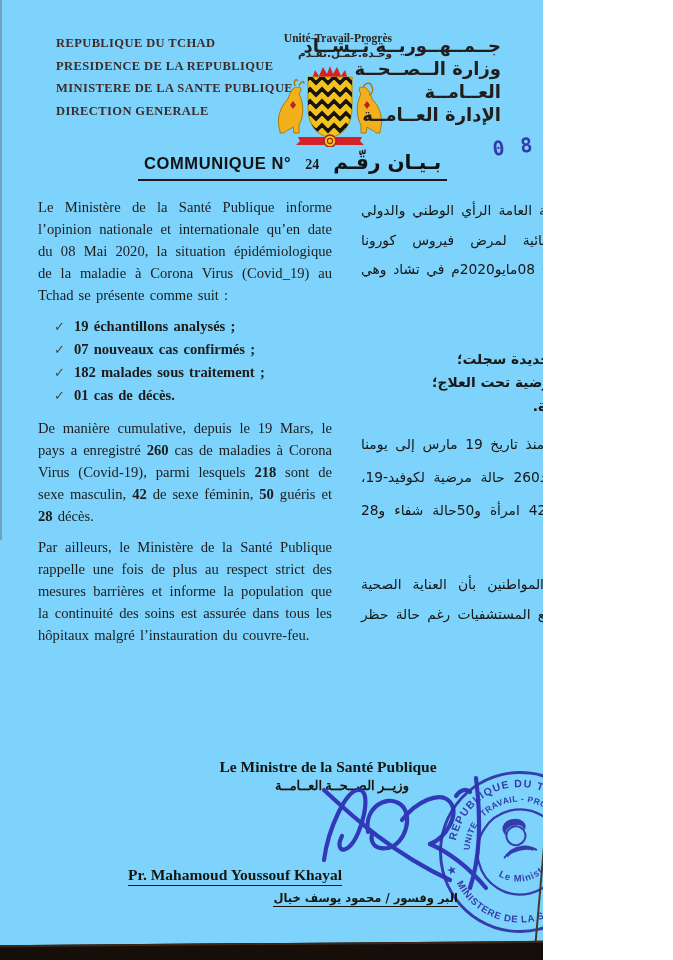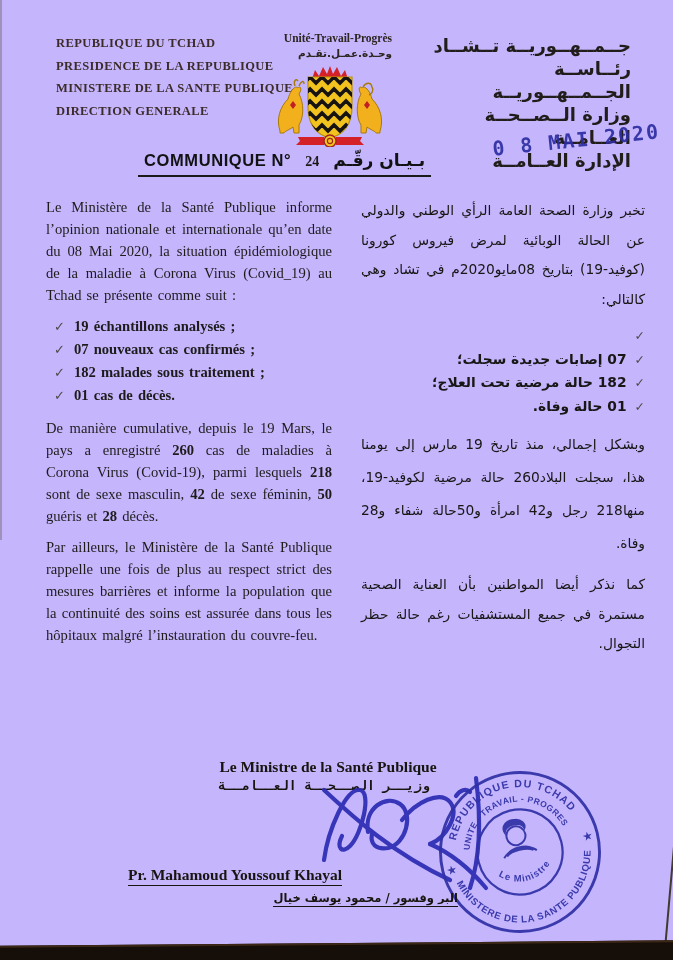--- a/index.html
+++ b/index.html
@@ -1,18 +1,18 @@
 <!DOCTYPE html>
 <html lang="fr"><head>
 <meta charset="utf-8">
 <style>
   html,body{margin:0;padding:0;background:#ffffff;}
   .page{
-    position:relative; width:673px; height:960px; overflow:hidden;
-    background:#c4b5fd;
+    position:relative; width:543px; height:960px; overflow:hidden;
+    background:#7dd3fc;
     font-family:"Liberation Serif", serif;
     color:#1c1b1a;
   }
   
   .hdr-left{
     position:absolute; left:56px; top:32px; width:250px;
     font-weight:bold; font-size:12.5px; line-height:22.5px;
     letter-spacing:.4px; color:#3c2b28;
   }
   .hdr-center{ position:absolute; left:252px; top:32px; width:140px; text-align:right; }
@@ -32,50 +32,50 @@
     transform:rotate(-6deg); white-space:nowrap; opacity:.92;
   }
   
   .title-row{
     position:absolute; left:138px; top:150px;
     display:flex; align-items:baseline; gap:14px;
     border-bottom:2.2px solid #1a1a1a; padding:0 6px 5px 6px;
   }
   .title-fr{ font-family:"Liberation Sans",sans-serif; font-weight:bold; font-size:16.5px; letter-spacing:.6px; color:#121212;}
   .title-num{ font-family:"Liberation Serif",serif; font-weight:bold; font-size:14px;}
-  .title-ar{ direction:rtl; font-family:"DejaVu Sans",sans-serif; font-weight:bold; font-size:17px; color:#121212;}
+  .title-ar{ direction:rtl; font-family:"DejaVu Sans",sans-serif; font-weight:bold; font-size:20px; color:#121212;}
   
   .col-fr{
     position:absolute; left:30px; top:196px; width:302px;
     font-size:14.6px; line-height:22px; text-align:justify;
     color:#1e1c1b; word-spacing:1.5px;
   }
-  .col-fr p{ margin:0 0 9px 16px;}
+  .col-fr p{ margin:0 0 9px 8px;}
   .fr-list{ margin:0 0 10px 0; padding-left:24px;}
   .fr-li{ display:flex; gap:9px; line-height:23px; font-weight:bold;}
   .check{ color:#4c4a46; font-family:"DejaVu Sans",sans-serif; font-weight:normal; font-size:13px;}
   .col-ar{
     position:absolute; left:345px; top:196px; width:300px;
     direction:rtl; text-align:justify;
     font-family:"DejaVu Sans",sans-serif; font-size:13.8px;
     line-height:29.5px; color:#181715;
   }
   .col-ar p{ margin:0 0 10px 16px;}
   .ar-list{ margin:2px 0 10px 0;}
   .ar-li{ display:flex; gap:8px; line-height:23.5px; font-weight:bold; justify-content:flex-start;}
   .ar-li .check{ font-size:12.5px;}
   .ar-p2{ line-height:33px;}
   
   .sig-title{
     position:absolute; left:178px; top:758px; width:300px; text-align:center;
     font-weight:bold; font-size:15.5px; color:#17150f;
   }
   .sig-title-ar{
-    position:absolute; left:194px; top:778px; width:260px; text-align:center;
-    direction:rtl; font-family:Liberation Mono, monospace; font-weight:bold; font-size:13px; color:#17150f;
+    position:absolute; left:212px; top:778px; width:260px; text-align:center;
+    direction:rtl; font-family:Liberation Serif, serif; font-weight:bold; font-size:13px; color:#17150f;
   }
   .sig-name{
     position:absolute; left:128px; top:866px; width:360px; text-align:left;
   }
   .sig-name .nm{
     display:inline-block; font-weight:bold; font-size:15.5px;
     border-bottom:1.6px solid #17150f; padding-bottom:1px; color:#17150f;
   }
   .sig-name-ar{
     position:absolute; left:158px; top:888px; width:300px; text-align:right; direction:rtl;
@@ -140,21 +140,20 @@
       <path d="M30,76 L56,76 L56,84 L28,84 L32,80 Z" fill="#d42127"></path>
       <path d="M94,76 L68,76 L68,84 L96,84 L92,80 Z" fill="#d42127"></path>
 
       <circle cx="62" cy="80" r="6" fill="#f2c21f" stroke="#a2231d" stroke-width="1.4"></circle>
       <circle cx="62" cy="80" r="2.6" fill="none" stroke="#a2231d" stroke-width="1.1"></circle>
     </svg>
   </div>
 
   <div class="hdr-right">
     <div>جــمــهــوريــة تــشــاد</div>
-    <div>رئــاســة الجــمــهــوريــة</div>
     <div>وزارة الــصــحــة العــامــة</div>
     <div>الإدارة العــامــة</div>
   </div>
 
   <div class="date-stamp">0 8 MAI 2020</div>
 
   <div class="title-row">
     <span class="title-fr">COMMUNIQUE N°</span>
     <span class="title-num">24</span>
     <span class="title-ar">بـيـان رقّـم</span>

